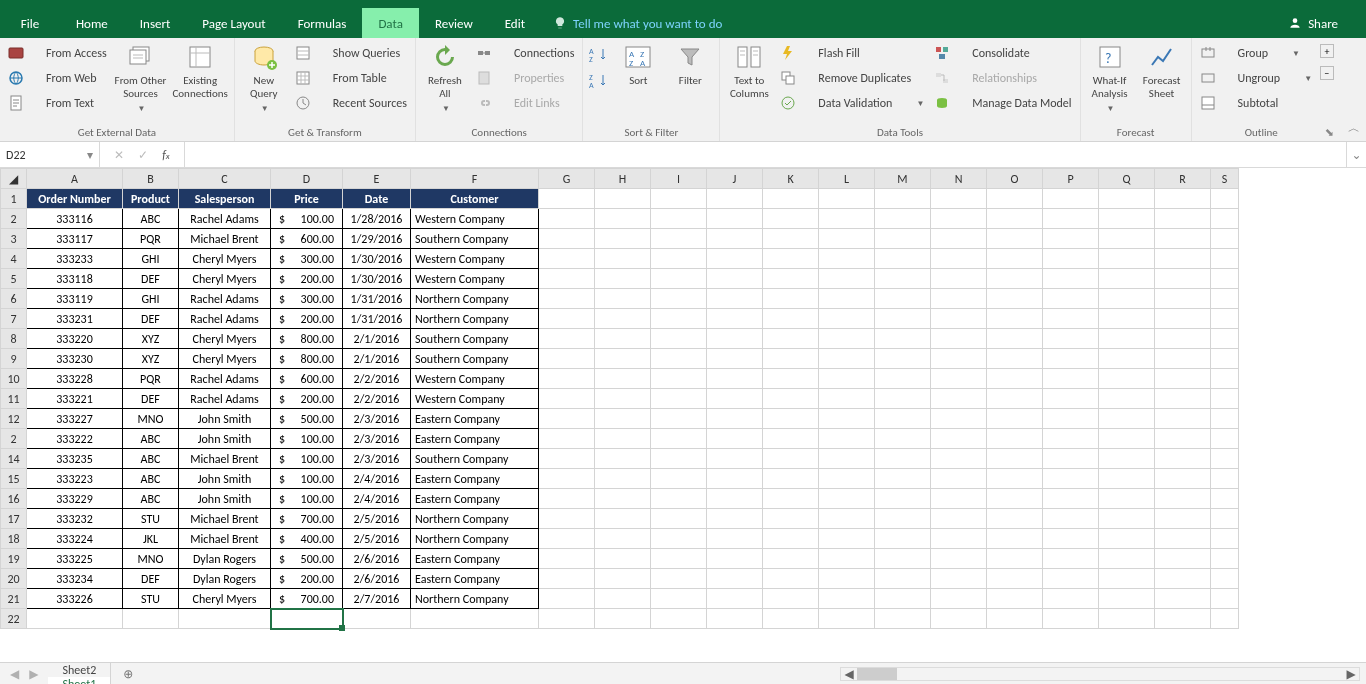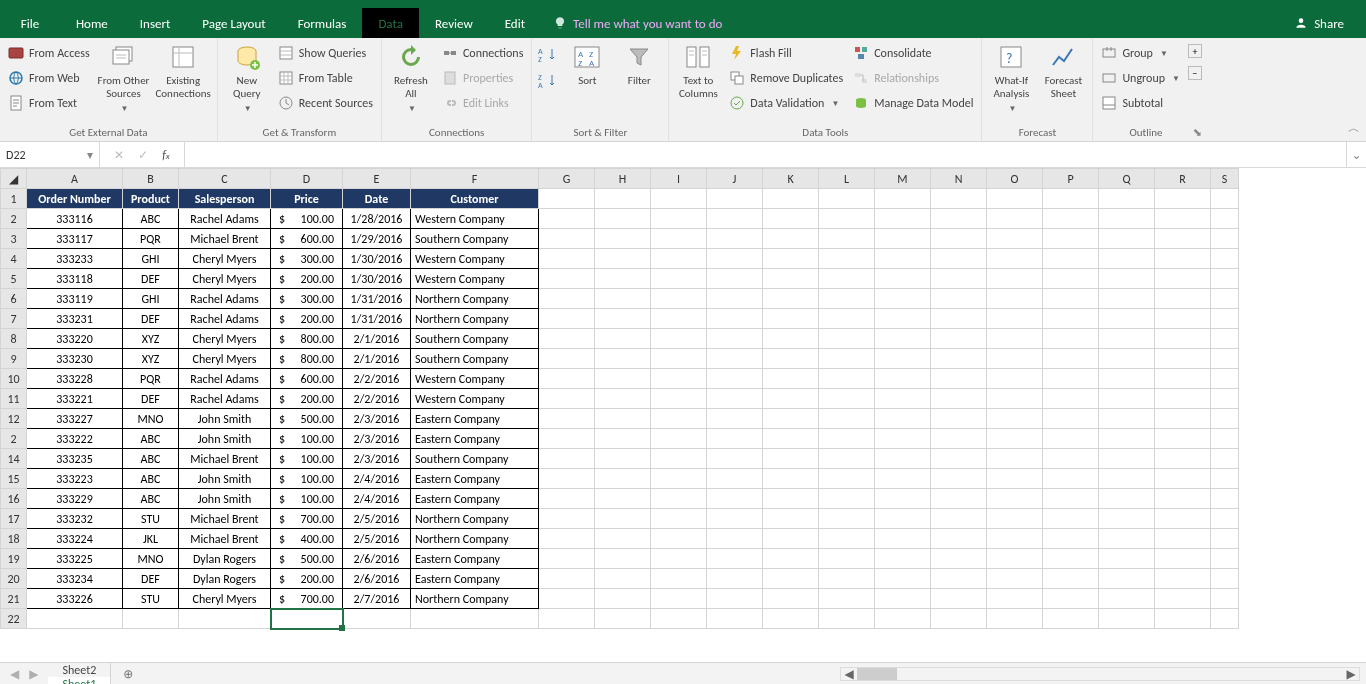--- a/index.html
+++ b/index.html
@@ -3,33 +3,33 @@
 <meta charset="utf-8">
 <style>
   html,body{margin:0;padding:0;height:100%;font-family:"Segoe UI",Calibri,Arial,sans-serif;font-size:12px;background:#fff;overflow:hidden;}
   *{box-sizing:border-box;}
   
   .titlebar{height:8px;background:#0b6b3a;}
   
   .tabsrow{height:30px;background:#0b6b3a;color:#fff;display:flex;align-items:stretch;padding:0 0 0 0;position:relative;}
   .tabsrow .file{width:60px;display:flex;align-items:center;justify-content:center;font-size:13px;color:#fff;}
   .tabsrow .tab{padding:0 16px;display:flex;align-items:center;font-size:13px;color:#fff;cursor:pointer;}
-  .tabsrow .tab.active{background:#000000;color:#217346;}
-  .tabsrow .tell{display:flex;align-items:center;gap:6px;margin-left:12px;color:#f0abfc;font-size:13px;}
+  .tabsrow .tab.active{background:#86efac;color:#217346;}
+  .tabsrow .tell{display:flex;align-items:center;gap:6px;margin-left:12px;color:#7dd3fc;font-size:13px;}
   .tabsrow .tell svg{width:14px;height:14px;}
-  .tabsrow .share{position:absolute;right:22px;top:0;bottom:0;display:flex;align-items:center;gap:6px;color:#fff;font-size:13px;}
+  .tabsrow .share{position:absolute;right:28px;top:0;bottom:0;display:flex;align-items:center;gap:6px;color:#fff;font-size:13px;}
   
   .ribbon{height:104px;background:#f1f1f1;border-bottom:1px solid #d4d4d4;display:flex;position:relative;}
   .group{border-right:1px solid #e1e1e1;display:flex;flex-direction:column;justify-content:space-between;padding:2px 6px 0;}
   .group-body{display:flex;gap:6px;height:84px;align-items:flex-start;}
   .group-title{font-size:11px;color:#666;text-align:center;height:16px;line-height:16px;}
   .vbtn{display:flex;flex-direction:column;align-items:center;justify-content:flex-start;min-width:46px;padding-top:2px;cursor:pointer;color:#444;font-size:11px;text-align:center;line-height:13px;gap:2px;}
   .vbtn .big{width:30px;height:30px;display:flex;align-items:center;justify-content:center;}
   .stack{display:flex;flex-direction:column;gap:3px;padding-top:2px;}
-  .hbtn{display:flex;align-items:center;gap:5px;color:#444;font-size:12px;cursor:pointer;height:22px;padding:0 2px;white-space:nowrap;}
+  .hbtn{display:flex;align-items:center;gap:22px;color:#444;font-size:12px;cursor:pointer;height:22px;padding:0 2px;white-space:nowrap;}
   .hbtn .ic{width:16px;height:16px;display:inline-flex;align-items:center;justify-content:center;}
   .hbtn.disabled{color:#a9a9a9;}
   .ribbon .collapse{position:absolute;right:6px;bottom:4px;color:#777;cursor:pointer;}
   
   .fxrow{height:26px;border-bottom:1px solid #d9d9d9;display:flex;align-items:stretch;background:#fff;}
   .namebox{width:100px;border-right:1px solid #d9d9d9;display:flex;align-items:center;padding:0 6px;font-size:12px;color:#333;justify-content:space-between;}
   .namebox .dd{color:#888;}
   .fxbtns{display:flex;align-items:center;gap:14px;padding:0 14px;border-right:1px solid #d9d9d9;color:#bcbcbc;}
   .fxinput{flex:1;display:flex;align-items:center;padding:0 6px;color:#333;}
   .fxexpand{width:20px;border-left:1px solid #d9d9d9;display:flex;align-items:center;justify-content:center;color:#888;}

